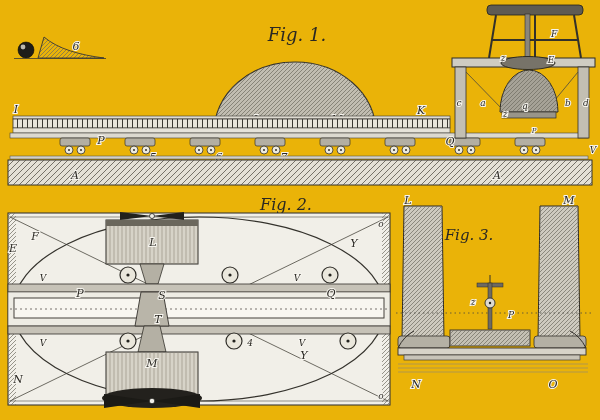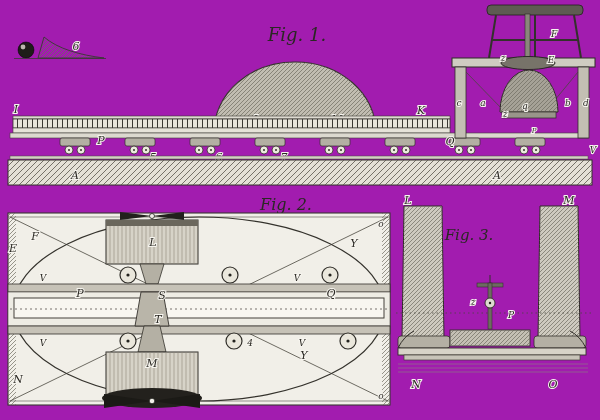--- a/index.html
+++ b/index.html
@@ -1,16 +1,16 @@
 <!DOCTYPE html>
 <html><head>
 <meta charset="utf-8">
 <style>
   html,body{margin:0;padding:0;background:#e9e7e0;}
-  .page{position:relative;width:600px;height:420px;background:#a21caf;overflow:hidden;
+  .page{position:relative;width:600px;height:420px;background:#eab308;overflow:hidden;
         font-family:"DejaVu Serif", serif;}
   svg{display:block;}
   .fig-title{font-family:"DejaVu Serif", serif;font-style:italic;fill:#2a2823;}
   .lbl{font-family:"DejaVu Serif", serif;font-style:italic;font-size:11px;fill:#2a2823;
        text-anchor:middle;paint-order:stroke;stroke:#f6f4ee;stroke-width:2px;}
   .lbl-s{font-size:9px;}
   .lbl-xs{font-size:7px;}
 </style>
 </head>
 <body>

